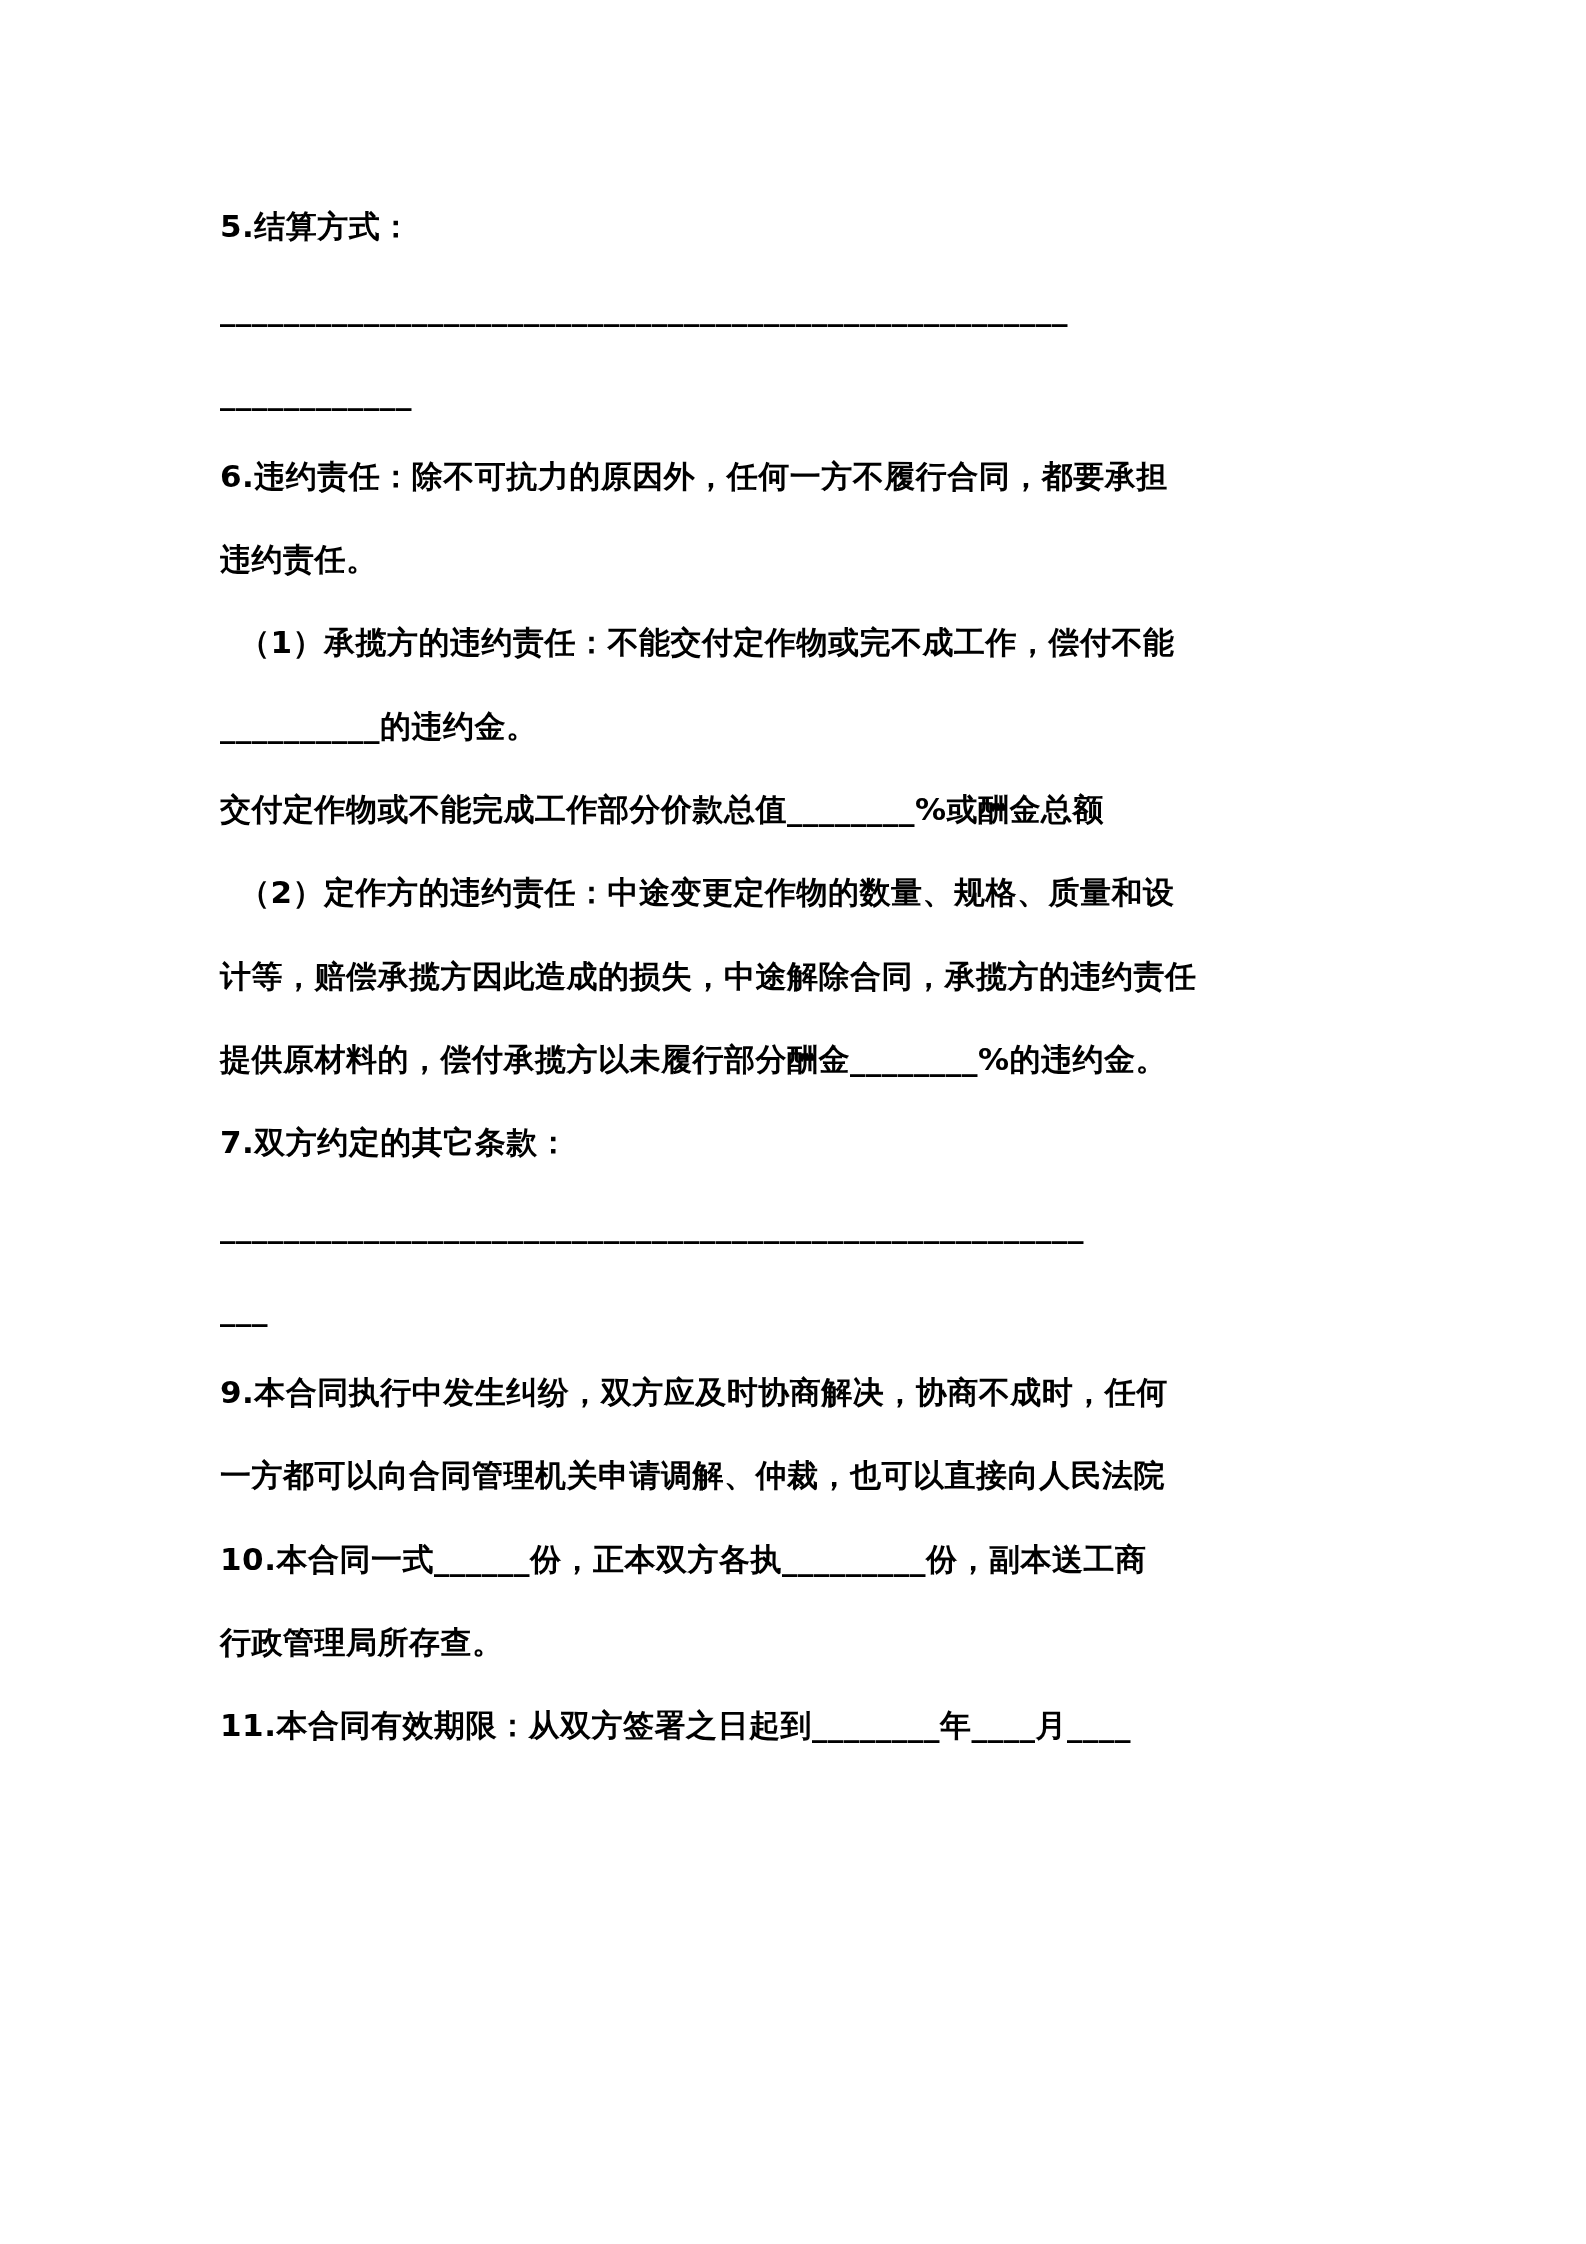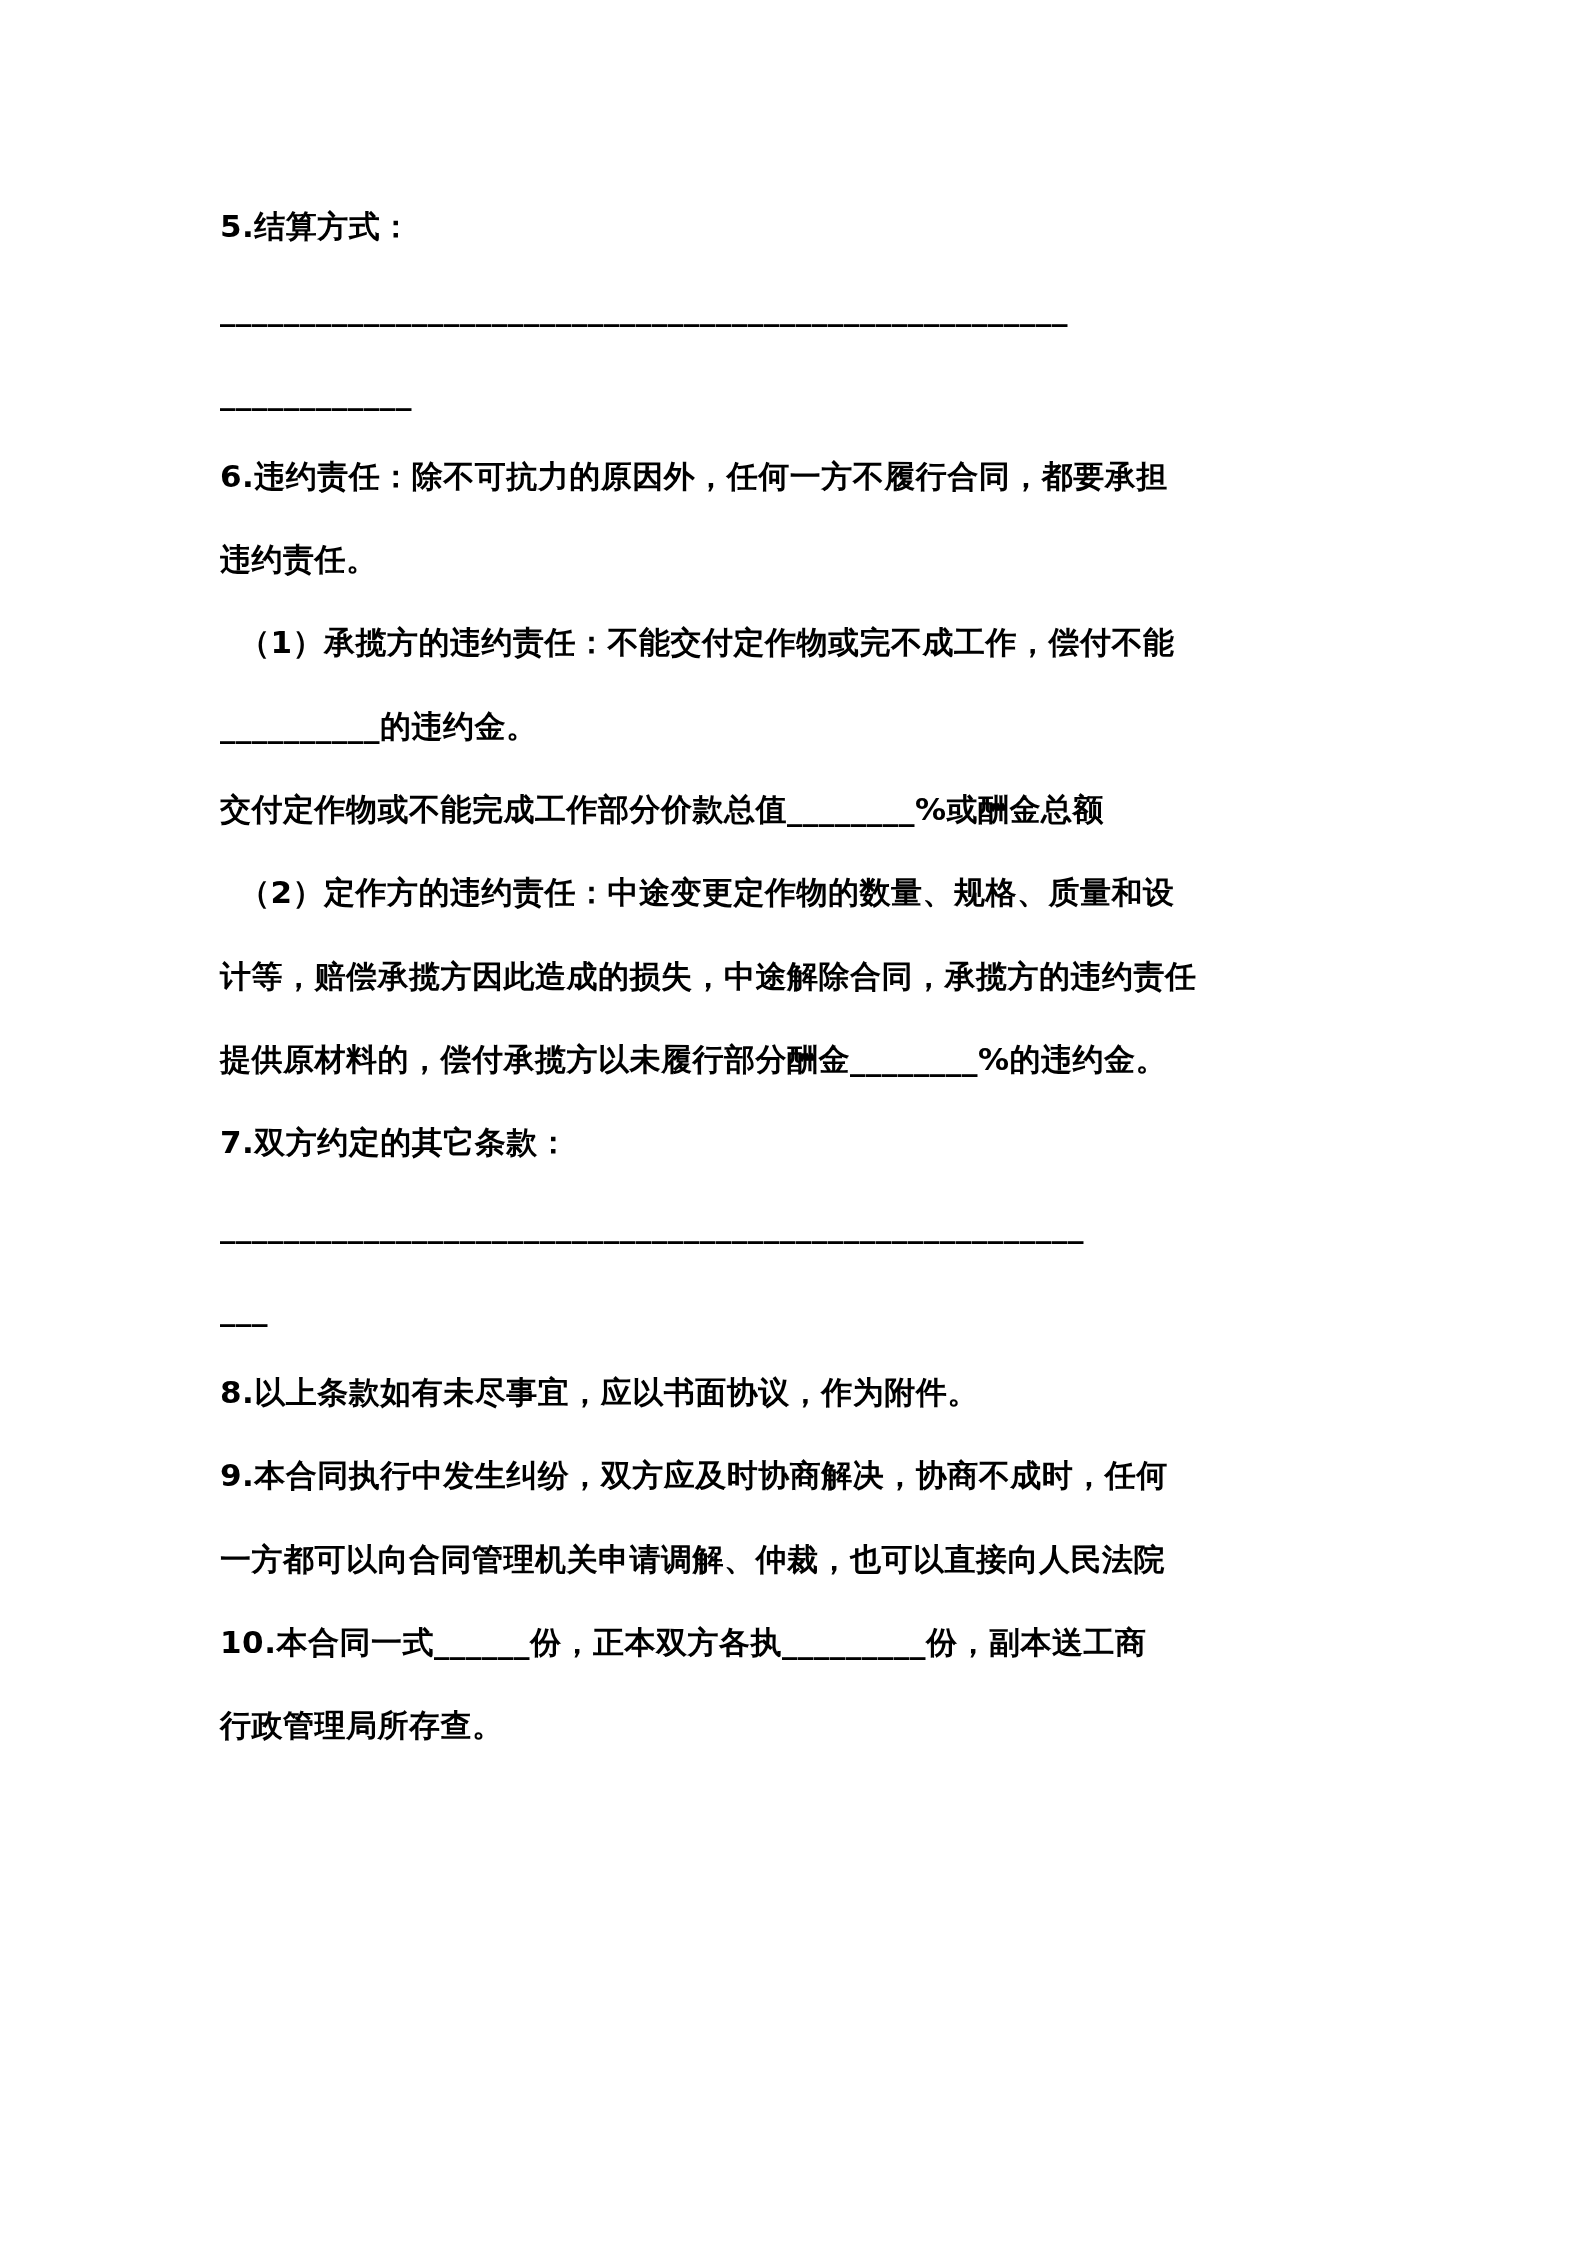--- a/index.html
+++ b/index.html
@@ -48,19 +48,19 @@
     <div class="line">违约责任。</div>
     <div class="line indent">（1）承揽方的违约责任：不能交付定作物或完不成工作，偿付不能</div>
     <div class="line">__________的违约金。</div>
     <div class="line">交付定作物或不能完成工作部分价款总值________%或酬金总额</div>
     <div class="line indent">（2）定作方的违约责任：中途变更定作物的数量、规格、质量和设</div>
     <div class="line">计等，赔偿承揽方因此造成的损失，中途解除合同，承揽方的违约责任</div>
     <div class="line">提供原材料的，偿付承揽方以未履行部分酬金________%的违约金。</div>
     <div class="line">7.双方约定的其它条款：</div>
     <div class="line">______________________________________________________</div>
     <div class="line">___</div>
-    <div class="line">8.以上条款如有未尽事宜，应以书面协议，作为附件。</div>
     <div class="line">9.本合同执行中发生纠纷，双方应及时协商解决，协商不成时，任何</div>
     <div class="line">一方都可以向合同管理机关申请调解、仲裁，也可以直接向人民法院</div>
     <div class="line">10.本合同一式______份，正本双方各执_________份，副本送工商</div>
     <div class="line">行政管理局所存查。</div>
+    <div class="line">11.本合同有效期限：从双方签署之日起到________年____月____</div>
   </div>
 </div>
 
 </body></html>

